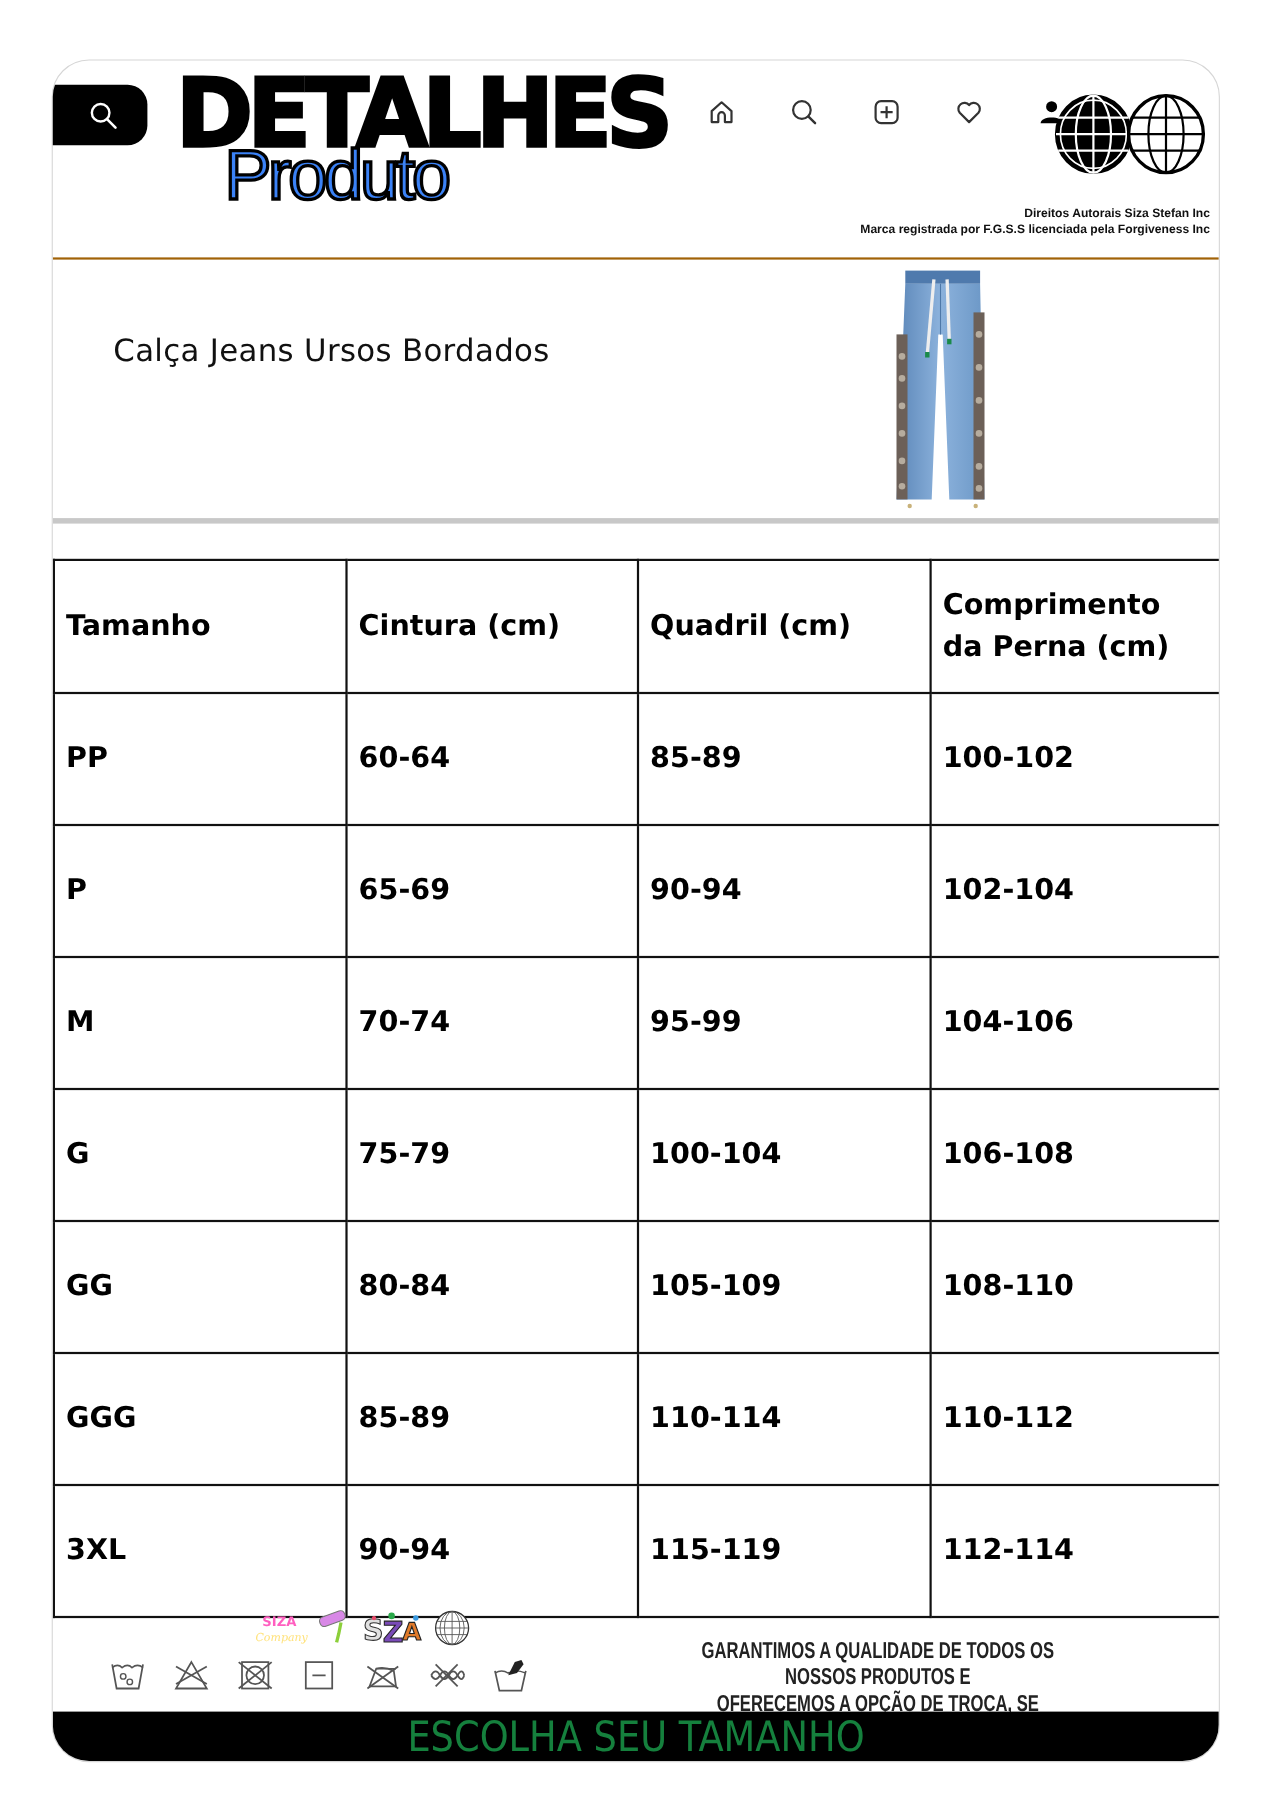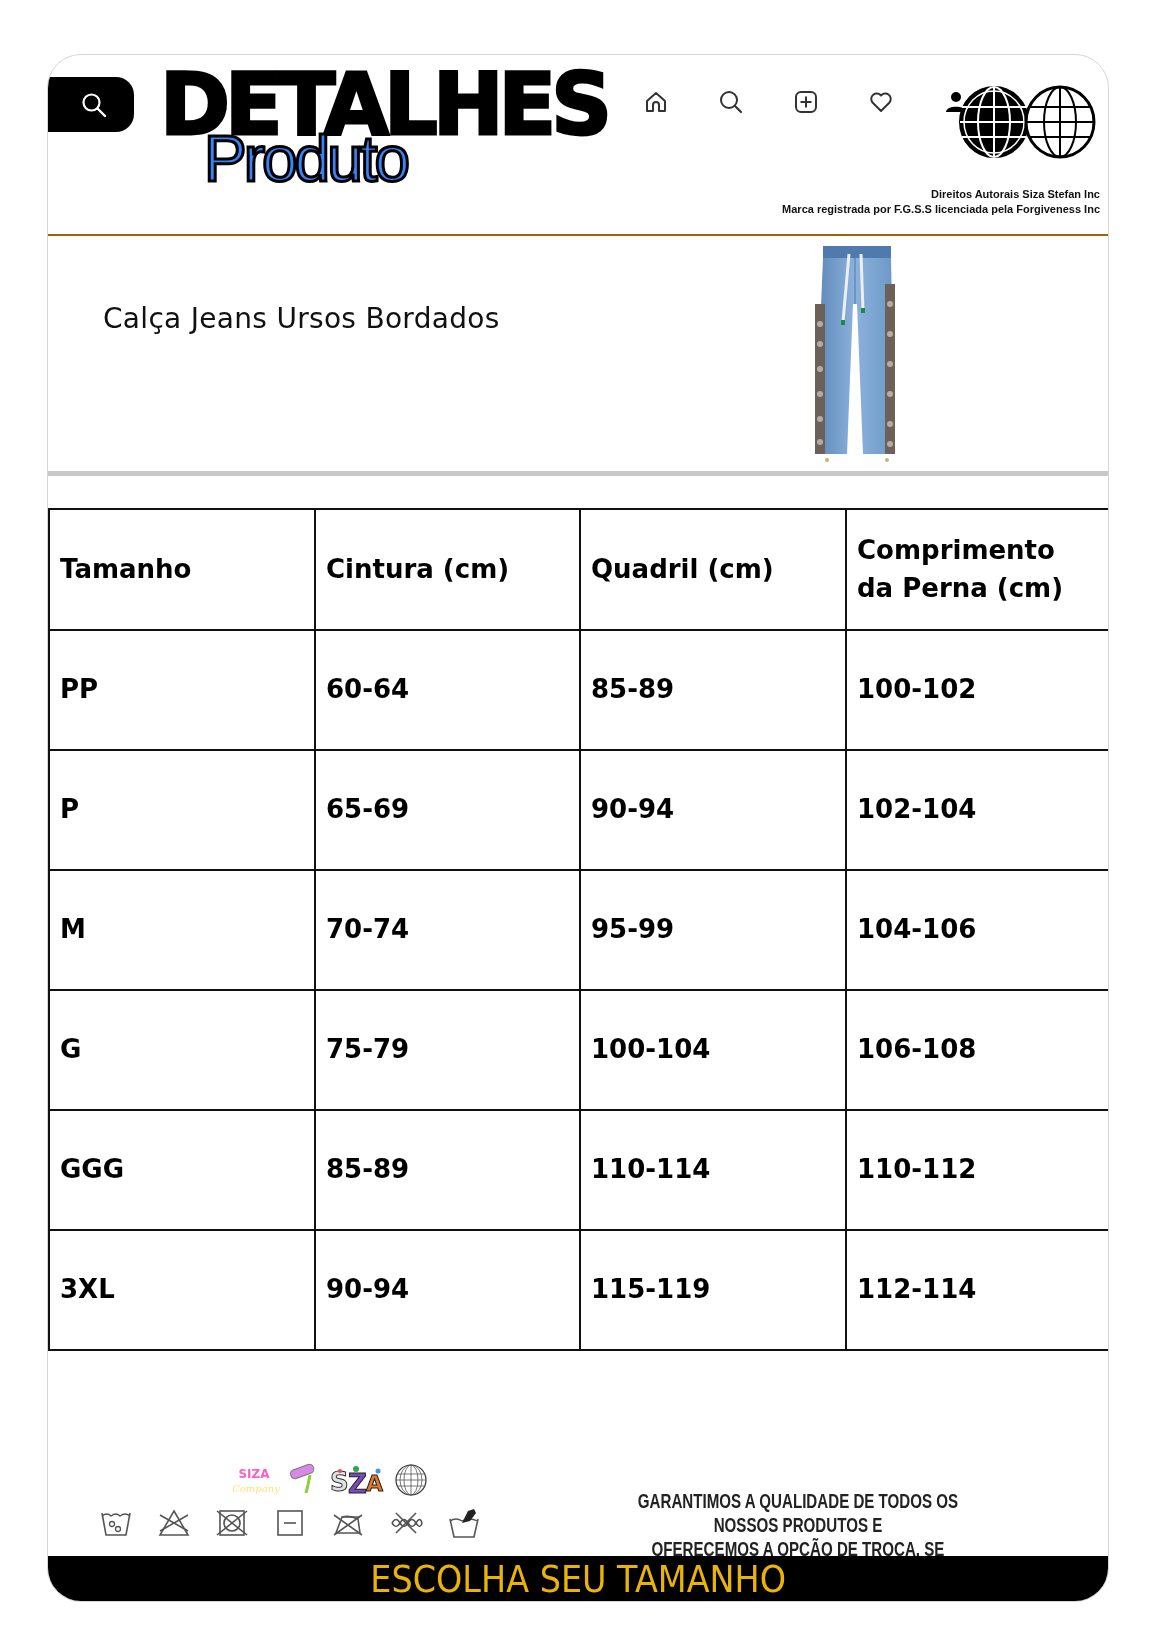--- a/index.html
+++ b/index.html
@@ -23,21 +23,21 @@
   .size-table{position:absolute;left:0;top:425px;width:1062px;border-collapse:collapse;table-layout:fixed;margin-top:28px;}
   .size-table td{border:2px solid #111;height:118px;padding:0 10px;font-family:"DejaVu Sans",sans-serif;font-weight:bold;font-size:26px;vertical-align:middle;line-height:1.45;}
   .size-table tr.head td{height:119px;}
   .size-table td:first-child{border-left:2px solid #111;}
   
   .footer{position:absolute;left:0;top:1402px;width:100%;height:98px;}
   .brand-row{position:absolute;left:180px;top:6px;display:flex;align-items:flex-start;gap:6px;}
   .care-row{position:absolute;left:50px;top:48px;display:flex;gap:22px;align-items:center;}
   .care-row .c{width:36px;height:36px;}
   .guarantee{position:absolute;left:490px;top:32px;width:520px;text-align:center;font-family:"Liberation Sans",sans-serif;font-weight:bold;font-size:21px;line-height:24px;color:#222;transform:scaleX(0.72);transform-origin:center top;letter-spacing:0;}
-  .cta{position:absolute;left:0;top:1501px;width:100%;height:47px;background:#000;color:#eab308;text-align:center;font-family:"DejaVu Sans",sans-serif;font-size:38px;line-height:47px;}
+  .cta{position:absolute;left:0;top:1501px;width:100%;height:47px;background:#000;color:#15803d;text-align:center;font-family:"DejaVu Sans",sans-serif;font-size:38px;line-height:47px;}
   .cta span{display:inline-block;transform:scaleX(0.88);}
 </style>
 </head>
 <body>
 
 <div class="card">
 
   <div class="header">
     <div class="search-pill">
       <svg width="28" height="28" viewBox="0 0 28 28">
@@ -176,20 +176,26 @@
       <td>95-99</td>
       <td>104-106</td>
     </tr>
     <tr>
       <td>G</td>
       <td>75-79</td>
       <td>100-104</td>
       <td>106-108</td>
     </tr>
     <tr>
+      <td>GG</td>
+      <td>80-84</td>
+      <td>105-109</td>
+      <td>108-110</td>
+    </tr>
+    <tr>
       <td>GGG</td>
       <td>85-89</td>
       <td>110-114</td>
       <td>110-112</td>
     </tr>
     <tr>
       <td>3XL</td>
       <td>90-94</td>
       <td>115-119</td>
       <td>112-114</td>

